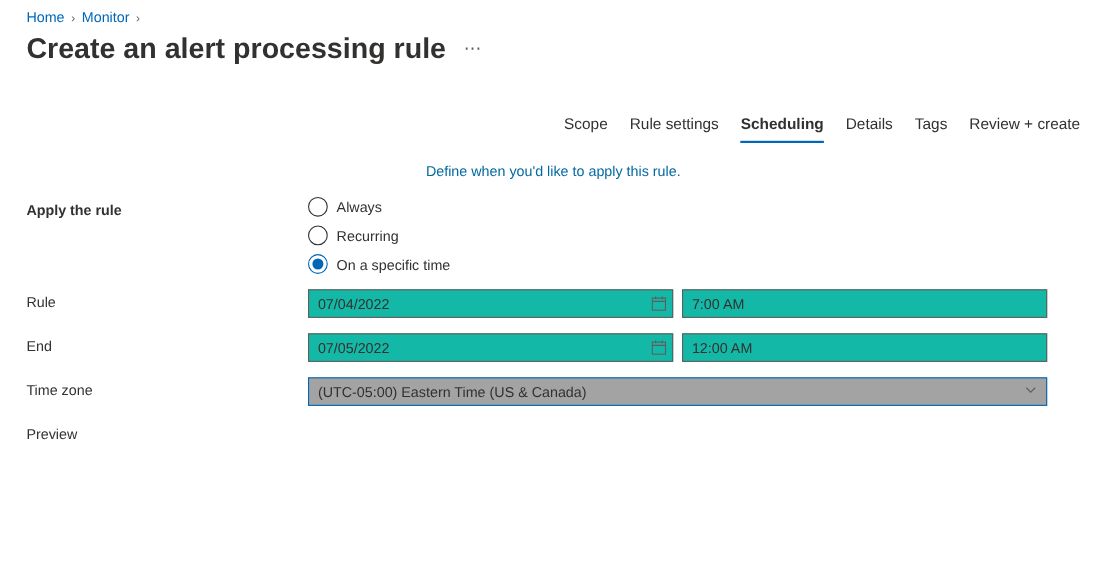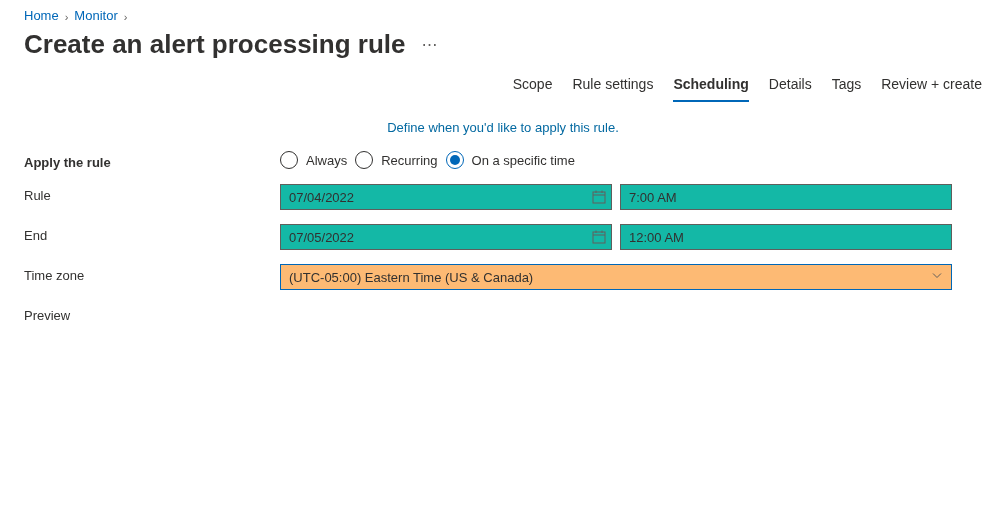--- a/index.html
+++ b/index.html
@@ -31,21 +31,21 @@
   }
   .breadcrumb .chev {
     color: #605e5c;
     font-size: 11px;
   }
   
   .title-row {
     display: flex;
     align-items: center;
     gap: 16px;
-    margin-bottom: 16px;
+    margin-bottom: 44px;
   }
   .page-title {
     font-size: 26px;
     font-weight: 600;
     margin: 0;
     color: #323130;
   }
   .more-icon {
     color: #605e5c;
     font-size: 16px;
@@ -92,21 +92,21 @@
   }
   .row .label.bold {
     font-weight: 600;
   }
   .row .field {
     flex: 1;
   }
   
   .radio-group {
     display: flex;
-    flex-direction: row;
+    flex-direction: column;
     gap: 8px;
   }
   .radio-item {
     display: flex;
     align-items: center;
     gap: 8px;
     cursor: pointer;
   }
   .radio-circle {
     width: 18px; height: 18px;
@@ -158,21 +158,21 @@
     pointer-events: none;
   }
   .cal-icon svg { display: block; }
   .tz-select {
     width: 672px;
     height: 26px;
     border: 1px solid #0067b8;
     padding: 0 24px 0 8px;
     font-family: inherit;
     font-size: 13px;
-    background: #fdba74;
+    background: #a3a3a3;
     position: relative;
     display: flex;
     align-items: center;
     cursor: pointer;
   }
   .tz-chev {
     position: absolute;
     right: 8px;
     top: 50%;
     transform: translateY(-50%);

